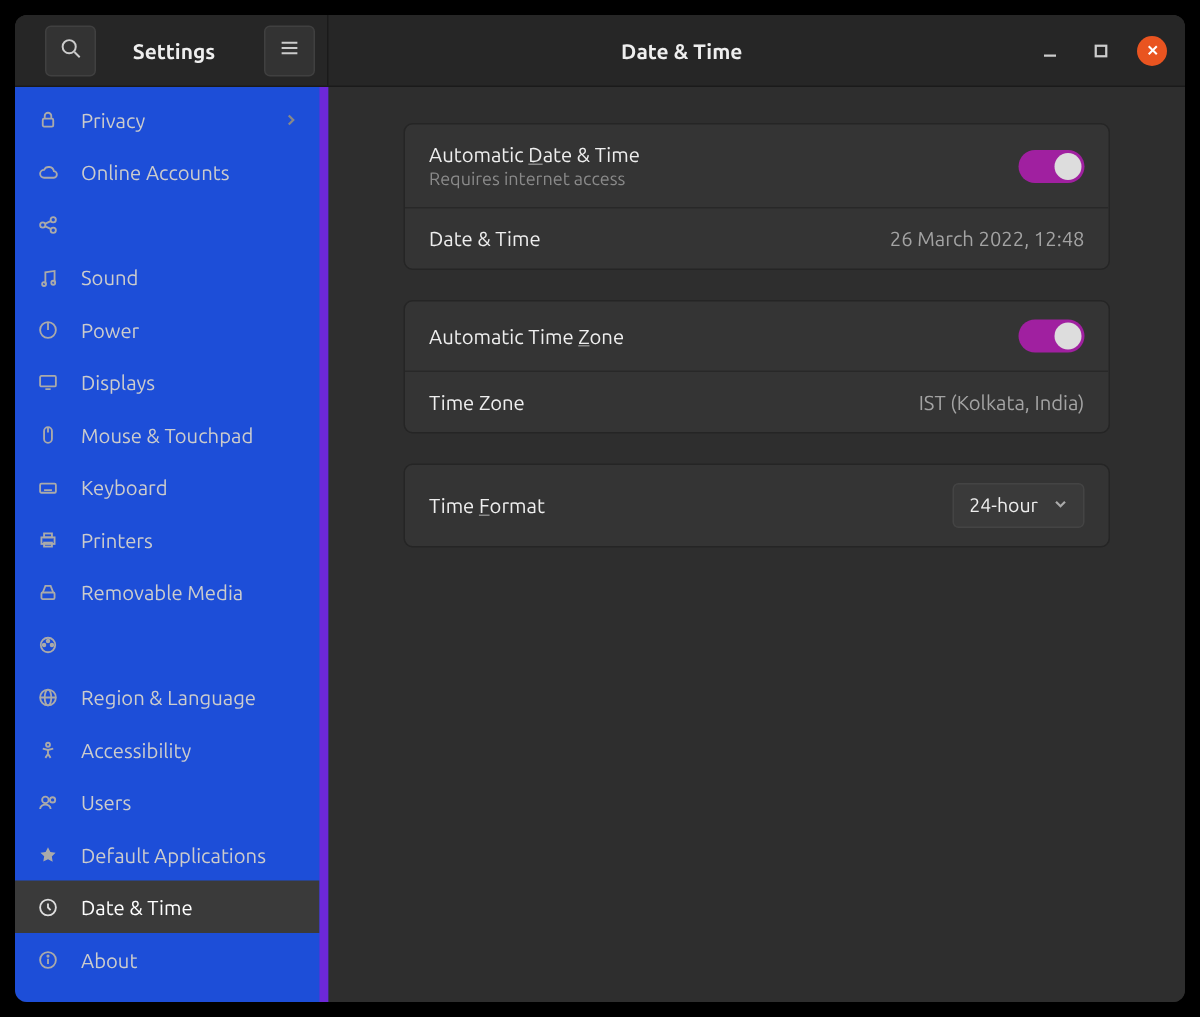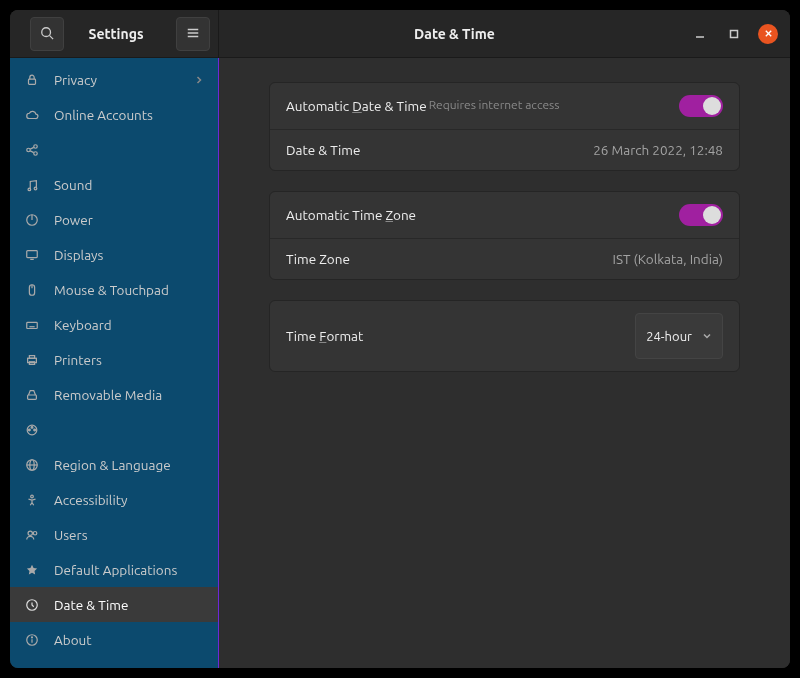--- a/index.html
+++ b/index.html
@@ -19,47 +19,47 @@
     display: flex; align-items: center; justify-content: center; color: #ccc; background: #333;
   }
   .tb-title-left { flex: 1; text-align: center; color: #eee; font-weight: 600; font-size: 14px; }
   .tb-center { flex: 1; display: flex; align-items: center; height: 100%; }
   .tb-title-center { flex: 1; text-align: center; color: #eee; font-weight: 600; font-size: 14px; }
   .win-controls { display: flex; align-items: center; gap: 14px; padding-right: 12px; }
   .wc { width: 20px; height: 20px; display: flex; align-items: center; justify-content: center; color: #ccc; }
   .wc-close { width: 20px; height: 20px; border-radius: 50%; background: #e95420; display:flex;align-items:center;justify-content:center; color:#fff; }
   .wc svg, .wc-close svg { display:block; }
   .body { flex: 1; display: flex; min-height: 0; }
-  .sidebar { width: 209px; background: #0c4a6e; border-right: 1px solid #6d28d9; overflow-y: auto; padding-top: 4px; }
+  .sidebar { width: 209px; background: #1d4ed8; border-right: 6px solid #6d28d9; overflow-y: auto; padding-top: 4px; }
   .s-item {
     height: 35px; display: flex; align-items: center; padding: 0 14px; color: #ccc; font-size: 13.5px;
     gap: 14px; cursor: pointer;
   }
   .s-item.active { background: #3a3a3a; color: #fff; }
   .s-item .icon { width: 16px; height: 16px; display: inline-flex; align-items: center; justify-content: center; color: #aaa; flex-shrink: 0; }
   .s-item.active .icon { color: #ddd; }
   .s-item .label { flex: 1; }
   .s-item .chev { color: #888; }
   .content { flex: 1; background: #2e2e2e; overflow-y: auto; padding: 24px 50px; }
   .group { background: #343434; border: 1px solid #252525; border-radius: 6px; margin-bottom: 20px; overflow: hidden; }
   .row { padding: 12px 16px; display: flex; align-items: center; border-top: 1px solid #282828; }
   .row:first-child { border-top: none; }
-  .row-main { flex: 1; display: flex; gap: 2px; }
+  .row-main { flex: 1; display: flex; flex-direction: column; gap: 2px; }
   .row-title { color: #eee; font-size: 13.5px; }
   .row-sub { color: #8a8a8a; font-size: 12px; }
   .row-value { color: #a3a3a3; font-size: 13.5px; }
   .toggle {
     width: 44px; height: 22px; border-radius: 11px; position: relative; background: #a020a0;
   }
   .toggle::after {
     content: ""; position: absolute; right: 2px; top: 2px; width: 18px; height: 18px;
     border-radius: 50%; background: #ddd;
   }
   .combo {
-    height: 46px; padding: 0 10px; border: 1px solid #444; background: #3a3a3a; border-radius: 4px;
+    height: 30px; padding: 0 10px; border: 1px solid #444; background: #3a3a3a; border-radius: 4px;
     display: flex; align-items: center; gap: 10px; color: #eee; font-size: 13px;
   }
   .combo .chev-d { color: #aaa; }
   .underline-hint { text-decoration: underline; text-decoration-color: #888; }
 </style>
 </head>
 <body>
 
 <div class="window">
   <div class="titlebar">

